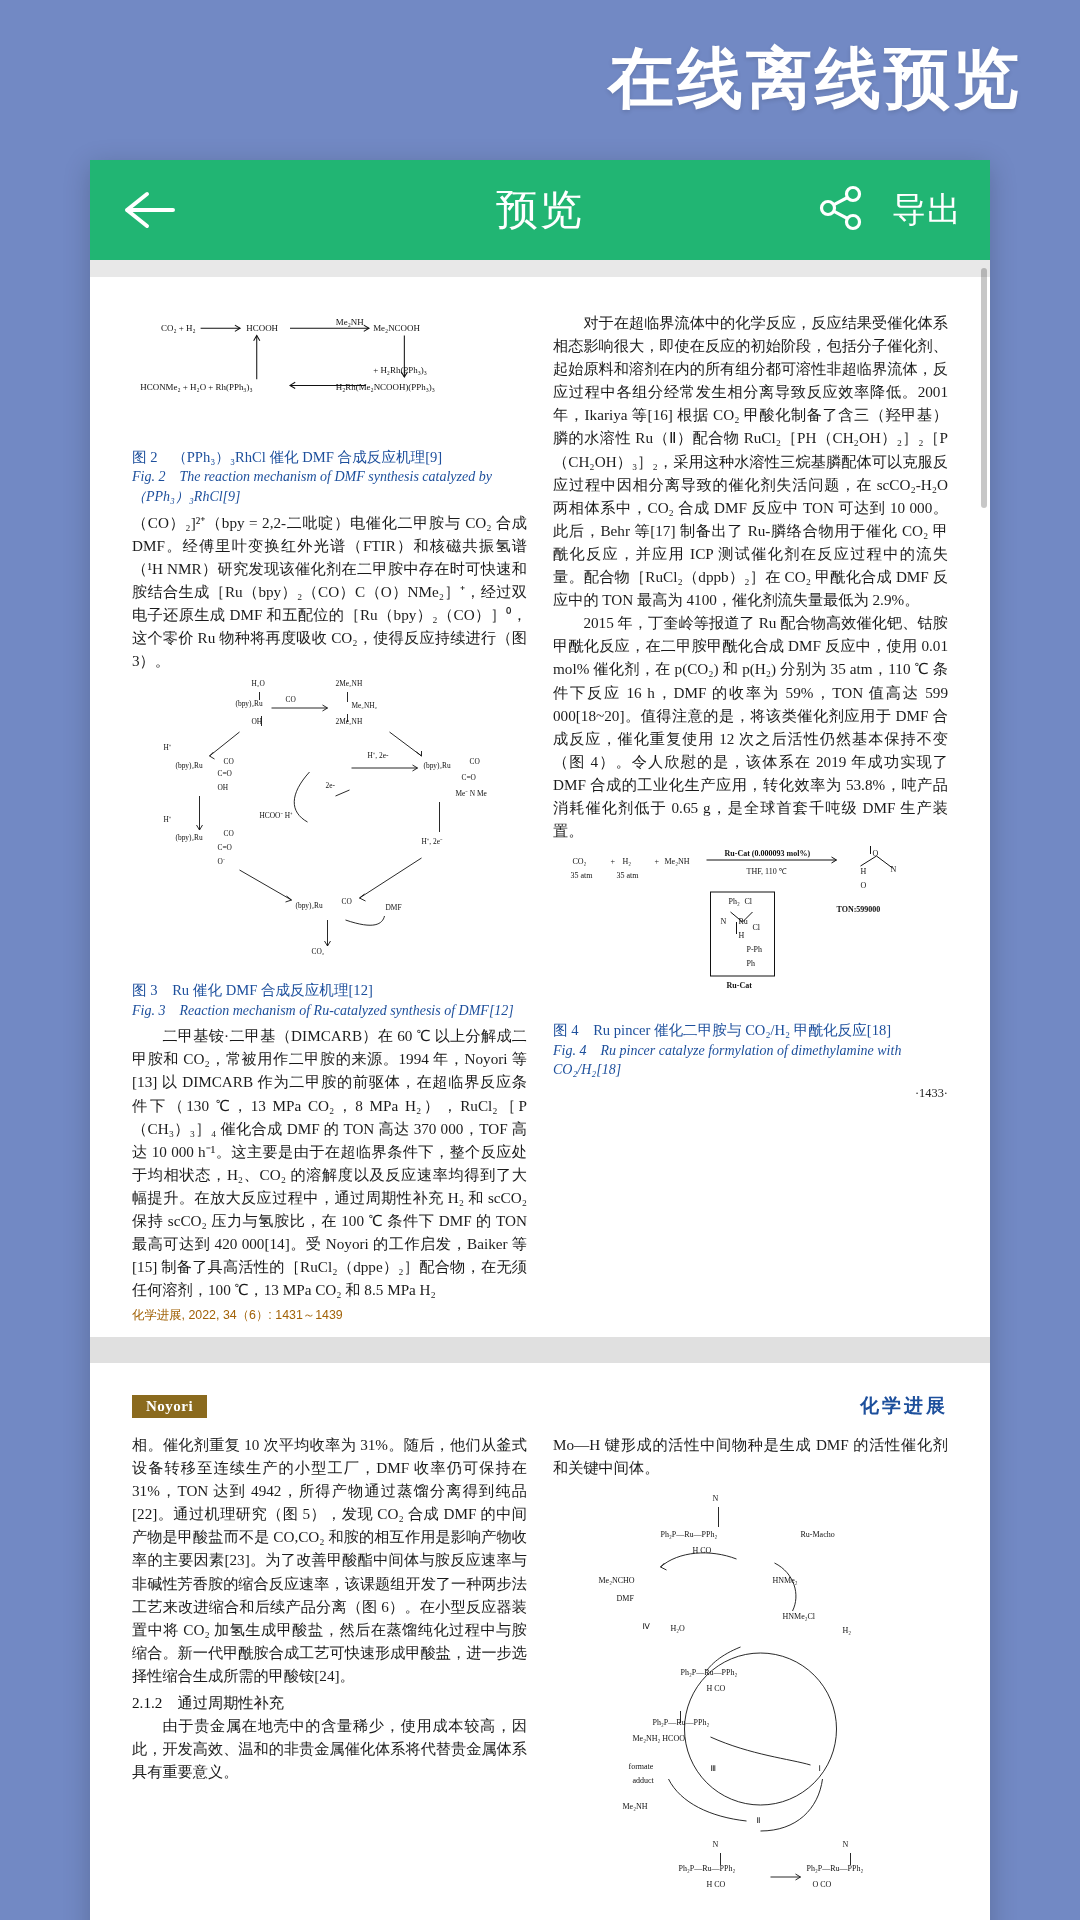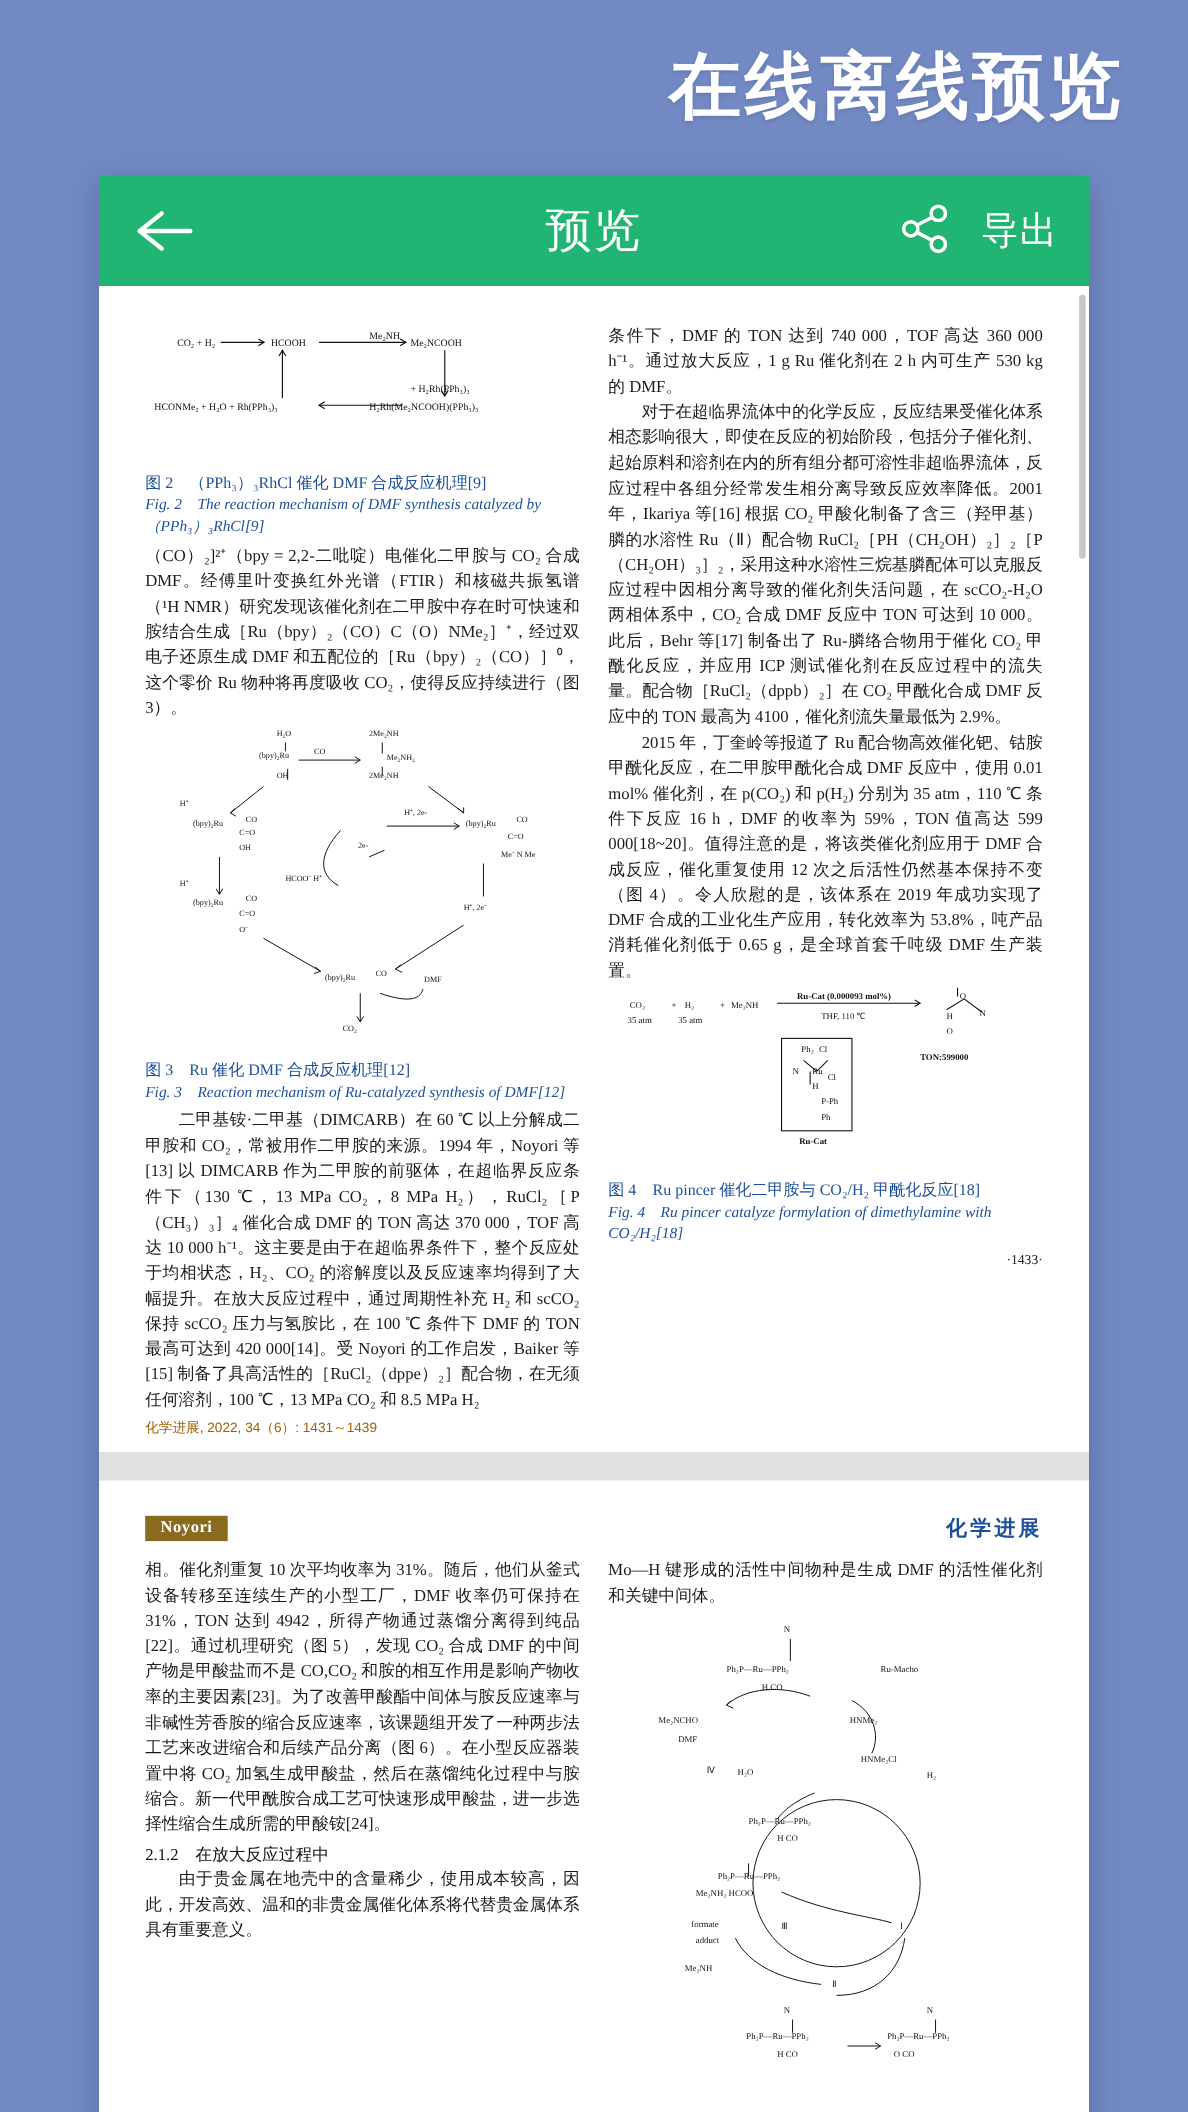--- a/index.html
+++ b/index.html
@@ -85,20 +85,21 @@
   .page {
     background: #ffffff;
     margin: 0 auto;
     position: relative;
     box-sizing: border-box;
   }
   .page-1 {
     width: 900px;
     height: 1060px;
     padding: 34px 42px 18px 42px;
+    margin-top: 17px;
   }
   .page-gap {
     height: 26px;
     background: #e0e0e0;
   }
   .page-2 {
     width: 900px;
     height: 640px;
     padding: 30px 42px 10px 42px;
   }
@@ -314,21 +315,20 @@
             </g>
           </svg>
           <div class="cap-cn">图 3　Ru 催化 DMF 合成反应机理[12]</div>
           <div class="cap-en">Fig. 3　Reaction mechanism of Ru-catalyzed synthesis of DMF[12]</div>
 
           <div class="doc-text indent">二甲基铵·二甲基（DIMCARB）在 60 ℃ 以上分解成二甲胺和 CO₂，常被用作二甲胺的来源。1994 年，Noyori 等[13] 以 DIMCARB 作为二甲胺的前驱体，在超临界反应条件下（130 ℃，13 MPa CO₂，8 MPa H₂），RuCl₂［P（CH₃）₃］₄ 催化合成 DMF 的 TON 高达 370 000，TOF 高达 10 000 h⁻¹。这主要是由于在超临界条件下，整个反应处于均相状态，H₂、CO₂ 的溶解度以及反应速率均得到了大幅提升。在放大反应过程中，通过周期性补充 H₂ 和 scCO₂ 保持 scCO₂ 压力与氢胺比，在 100 ℃ 条件下 DMF 的 TON 最高可达到 420 000[14]。受 Noyori 的工作启发，Baiker 等[15] 制备了具高活性的［RuCl₂（dppe）₂］配合物，在无须任何溶剂，100 ℃，13 MPa CO₂ 和 8.5 MPa H₂</div>
           <div class="footer-line">化学进展, 2022, 34（6）: 1431～1439</div>
         </div>
 
         <div class="col">
-          <div class="doc-text">条件下，DMF 的 TON 达到 740 000，TOF 高达 360 000 h⁻¹。通过放大反应，1 g Ru 催化剂在 2 h 内可生产 530 kg 的 DMF。</div>
           <div class="doc-text indent">对于在超临界流体中的化学反应，反应结果受催化体系相态影响很大，即使在反应的初始阶段，包括分子催化剂、起始原料和溶剂在内的所有组分都可溶性非超临界流体，反应过程中各组分经常发生相分离导致反应效率降低。2001 年，Ikariya 等[16] 根据 CO₂ 甲酸化制备了含三（羟甲基）膦的水溶性 Ru（Ⅱ）配合物 RuCl₂［PH（CH₂OH）₂］₂［P（CH₂OH）₃］₂，采用这种水溶性三烷基膦配体可以克服反应过程中因相分离导致的催化剂失活问题，在 scCO₂-H₂O 两相体系中，CO₂ 合成 DMF 反应中 TON 可达到 10 000。此后，Behr 等[17] 制备出了 Ru-膦络合物用于催化 CO₂ 甲酰化反应，并应用 ICP 测试催化剂在反应过程中的流失量。配合物［RuCl₂（dppb）₂］在 CO₂ 甲酰化合成 DMF 反应中的 TON 最高为 4100，催化剂流失量最低为 2.9%。</div>
           <div class="doc-text indent">2015 年，丁奎岭等报道了 Ru 配合物高效催化钯、钴胺甲酰化反应，在二甲胺甲酰化合成 DMF 反应中，使用 0.01 mol% 催化剂，在 p(CO₂) 和 p(H₂) 分别为 35 atm，110 ℃ 条件下反应 16 h，DMF 的收率为 59%，TON 值高达 599 000[18~20]。值得注意的是，将该类催化剂应用于 DMF 合成反应，催化重复使用 12 次之后活性仍然基本保持不变（图 4）。令人欣慰的是，该体系在 2019 年成功实现了 DMF 合成的工业化生产应用，转化效率为 53.8%，吨产品消耗催化剂低于 0.65 g，是全球首套千吨级 DMF 生产装置。</div>
 
           <svg class="fig" viewBox="0 0 380 170" height="170">
             <g font-family="Liberation Serif, serif" font-size="8" fill="#111">
               <text x="12" y="22">CO₂</text>
               <text x="50" y="22">+</text>
               <text x="62" y="22">H₂</text>
               <text x="94" y="22">+</text>
               <text x="104" y="22">Me₂NH</text>
@@ -371,21 +371,21 @@
     <div class="page-gap"></div>
 
     <div class="page page-2">
       <div class="p2-head">
         <span class="review-badge">Noyori</span>
         <span class="journal-name">化学进展</span>
       </div>
       <div class="cols">
         <div class="col">
           <div class="doc-text">相。催化剂重复 10 次平均收率为 31%。随后，他们从釜式设备转移至连续生产的小型工厂，DMF 收率仍可保持在 31%，TON 达到 4942，所得产物通过蒸馏分离得到纯品[22]。通过机理研究（图 5），发现 CO₂ 合成 DMF 的中间产物是甲酸盐而不是 CO,CO₂ 和胺的相互作用是影响产物收率的主要因素[23]。为了改善甲酸酯中间体与胺反应速率与非碱性芳香胺的缩合反应速率，该课题组开发了一种两步法工艺来改进缩合和后续产品分离（图 6）。在小型反应器装置中将 CO₂ 加氢生成甲酸盐，然后在蒸馏纯化过程中与胺缩合。新一代甲酰胺合成工艺可快速形成甲酸盐，进一步选择性缩合生成所需的甲酸铵[24]。</div>
-          <div class="sec-head">2.1.2　在放大反应过程中</div>
+          <div class="sec-head">2.1.2　通过周期性补充</div>
           <div class="doc-text indent">由于贵金属在地壳中的含量稀少，使用成本较高，因此，开发高效、温和的非贵金属催化体系将代替贵金属体系具有重要意义。</div>
         </div>
         <div class="col">
           <div class="doc-text">Mo—H 键形成的活性中间物种是生成 DMF 的活性催化剂和关键中间体。</div>
 
           <svg class="fig" viewBox="0 0 380 420" height="420">
             <g font-family="Liberation Serif, serif" font-size="8" fill="#111">
               <text x="152" y="22">N</text>
               <text x="100" y="58">Ph₂P—Ru—PPh₂</text>
               <text x="132" y="74">H  CO</text>

